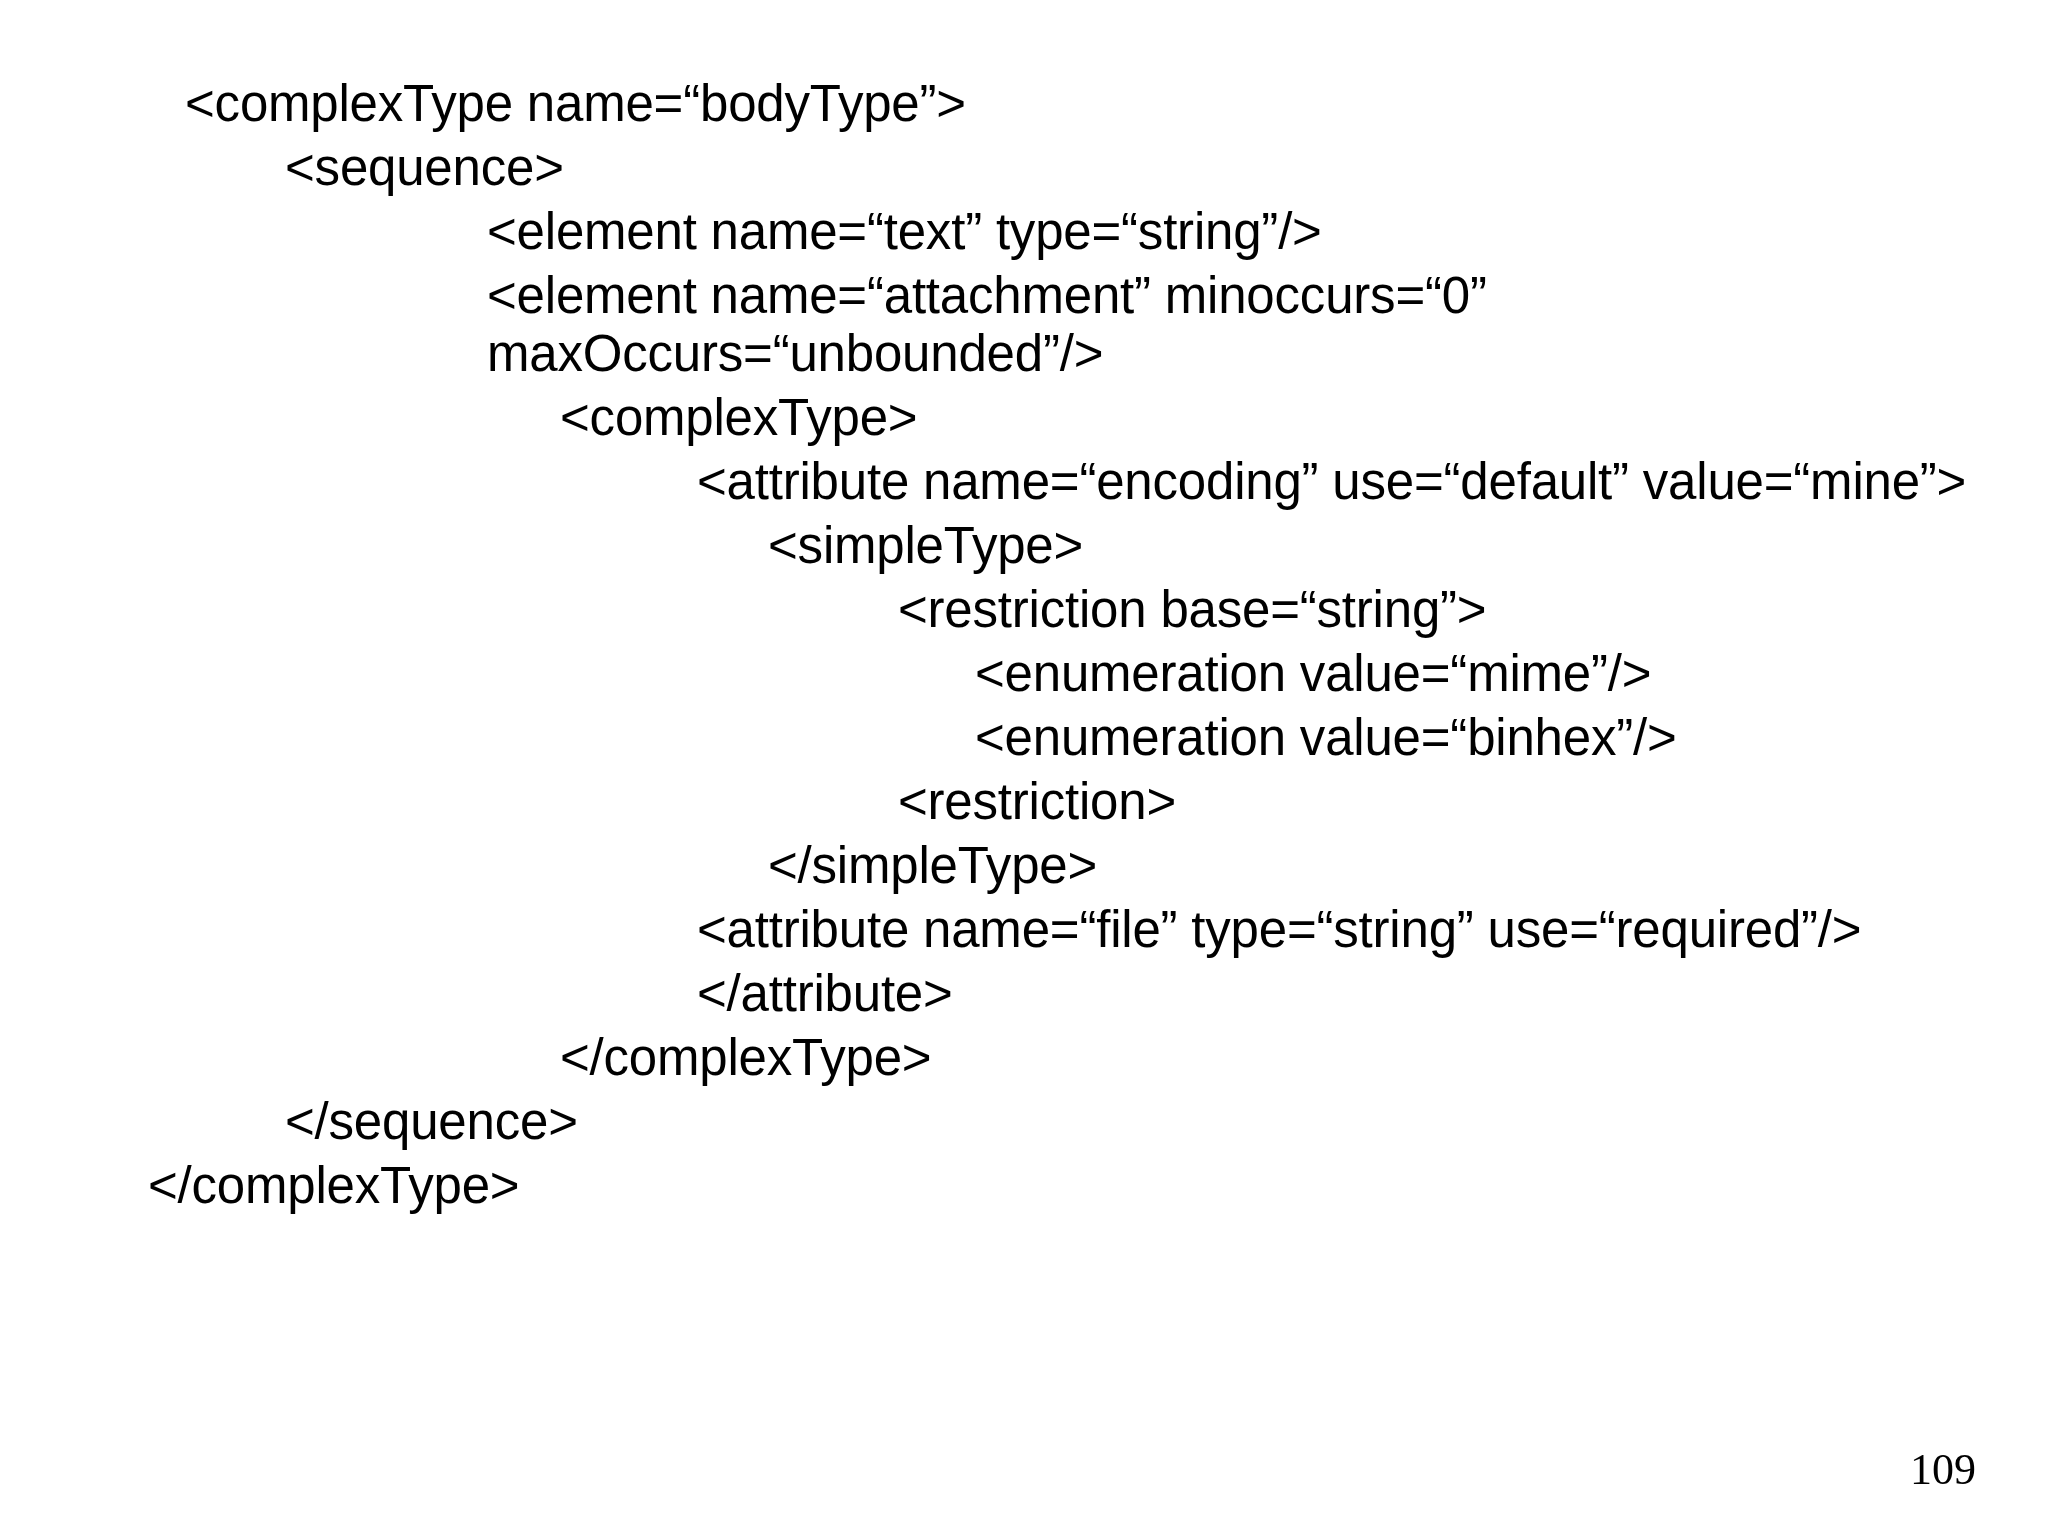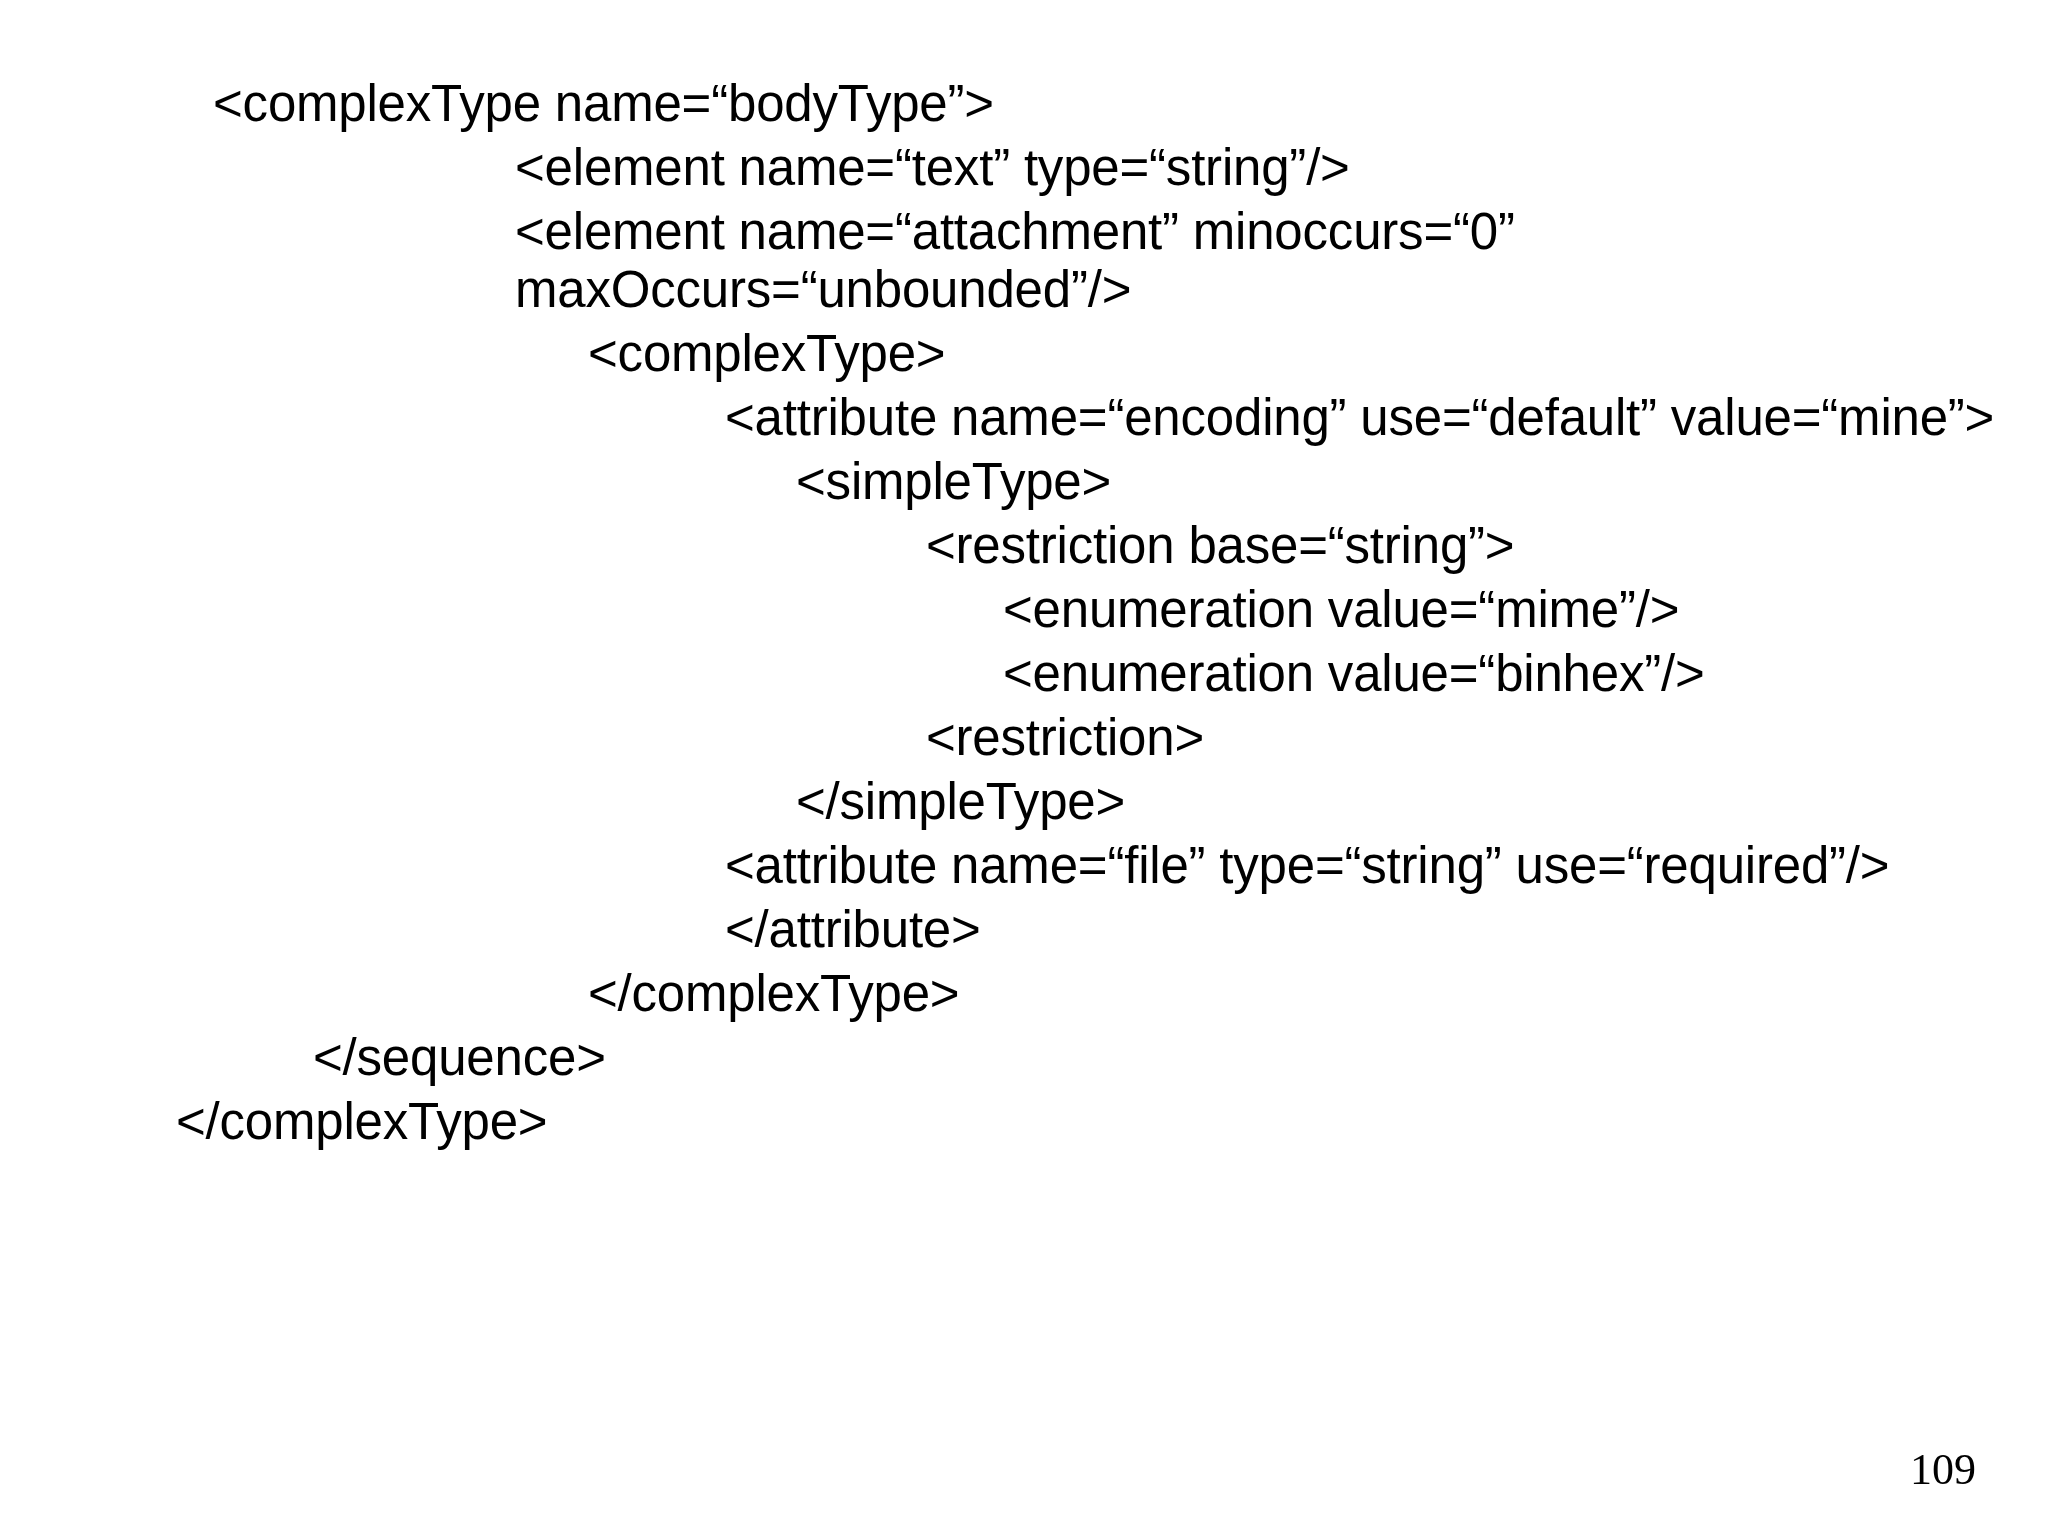--- a/index.html
+++ b/index.html
@@ -27,21 +27,20 @@
     width: 2048px;
   }
   .code-line {
     font-family: "Liberation Sans", sans-serif;
     font-size: 51px;
     line-height: 64px;
     color: #000000;
     white-space: pre;
     letter-spacing: -0.2px;
     font-weight: 400;
-    margin-left: 28px;
   }
   .code-line.wrapped {
     margin-top: -6px;
   }
   #page-number {
     position: absolute;
     right: 72px;
     bottom: 40px;
     font-family: Liberation Serif, serif;
     font-size: 44px;
@@ -49,20 +48,21 @@
     color: #000000;
   }
 </style>
 </head>
 <body>
 
 <div id="slide">
 
   <div id="code-block">
     <div class="code-line" style="padding-left:185px">&lt;complexType name=“bodyType”&gt;</div>
+    <div class="code-line" style="padding-left:285px">&lt;sequence&gt;</div>
     <div class="code-line" style="padding-left:487px">&lt;element name=“text” type=“string”/&gt;</div>
     <div class="code-line" style="padding-left:487px">&lt;element name=“attachment” minoccurs=“0”</div>
     <div class="code-line wrapped" style="padding-left:487px">maxOccurs=“unbounded”/&gt;</div>
     <div class="code-line" style="padding-left:560px">&lt;complexType&gt;</div>
     <div class="code-line" style="padding-left:697px">&lt;attribute name=“encoding” use=“default” value=“mine”&gt;</div>
     <div class="code-line" style="padding-left:768px">&lt;simpleType&gt;</div>
     <div class="code-line" style="padding-left:898px">&lt;restriction base=“string”&gt;</div>
     <div class="code-line" style="padding-left:975px">&lt;enumeration value=“mime”/&gt;</div>
     <div class="code-line" style="padding-left:975px">&lt;enumeration value=“binhex”/&gt;</div>
     <div class="code-line" style="padding-left:898px">&lt;restriction&gt;</div>

